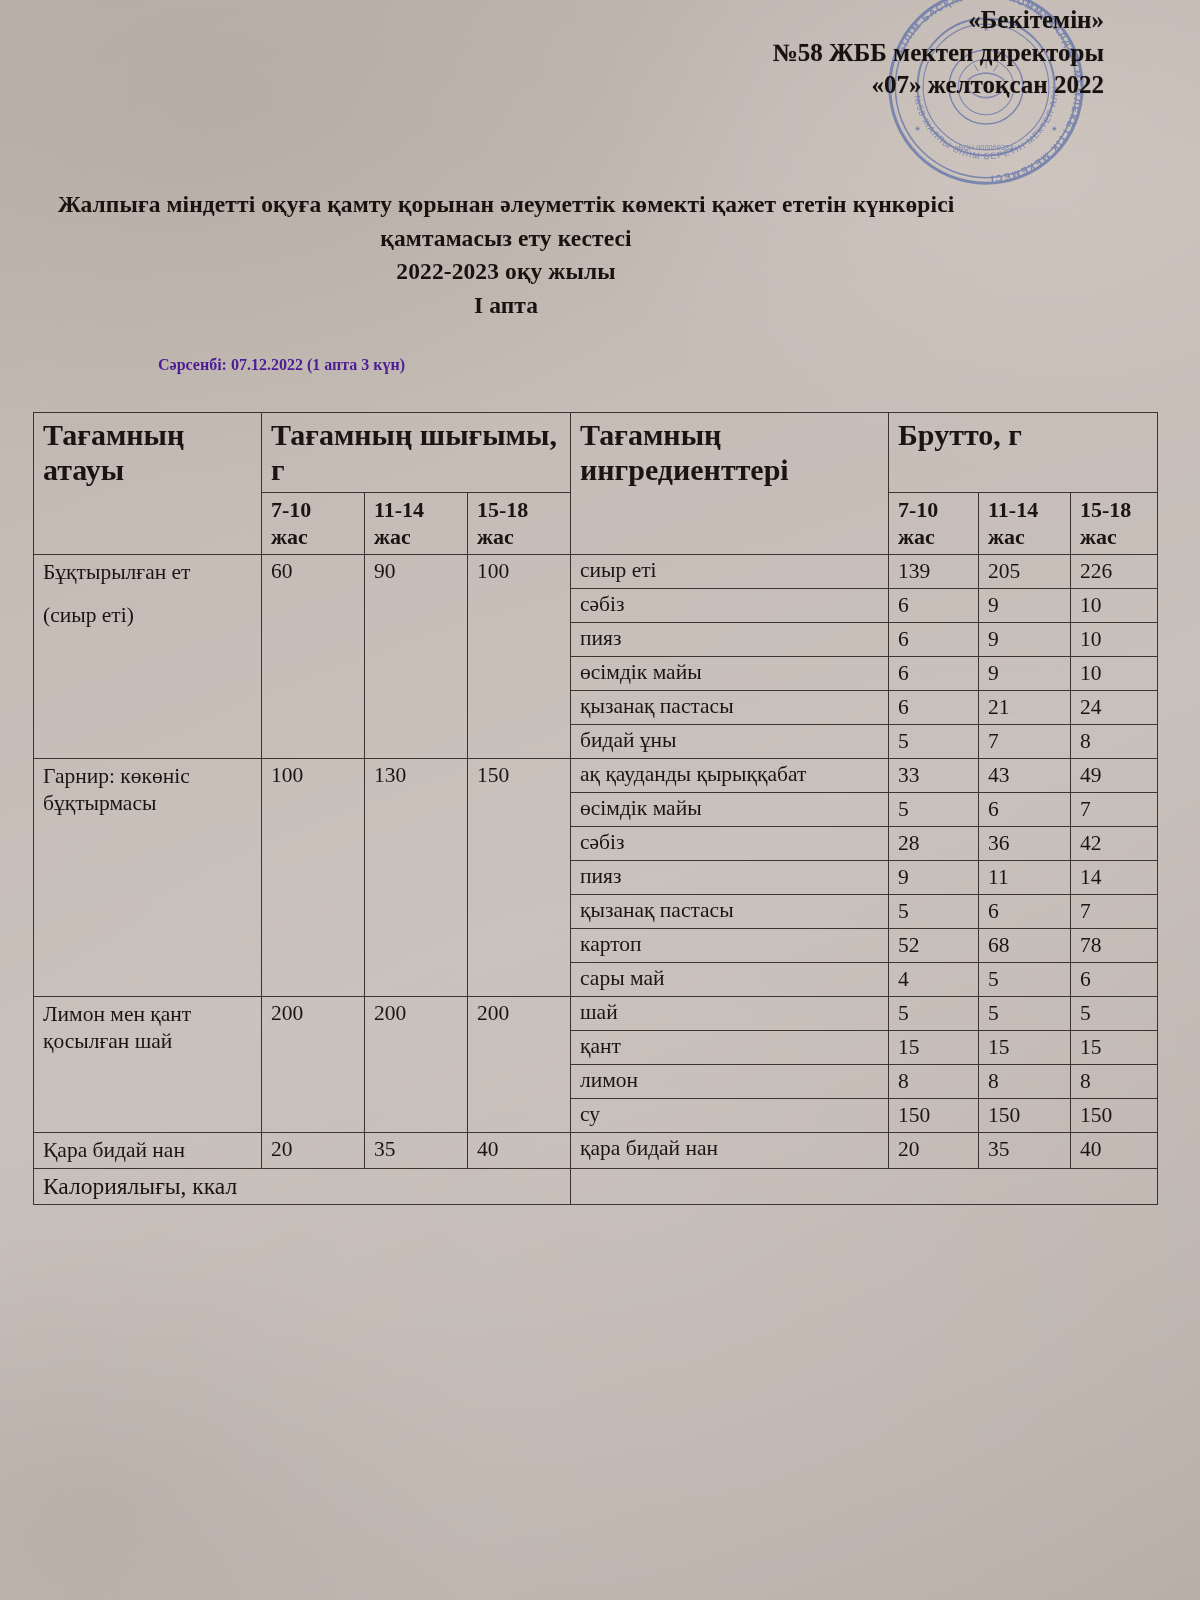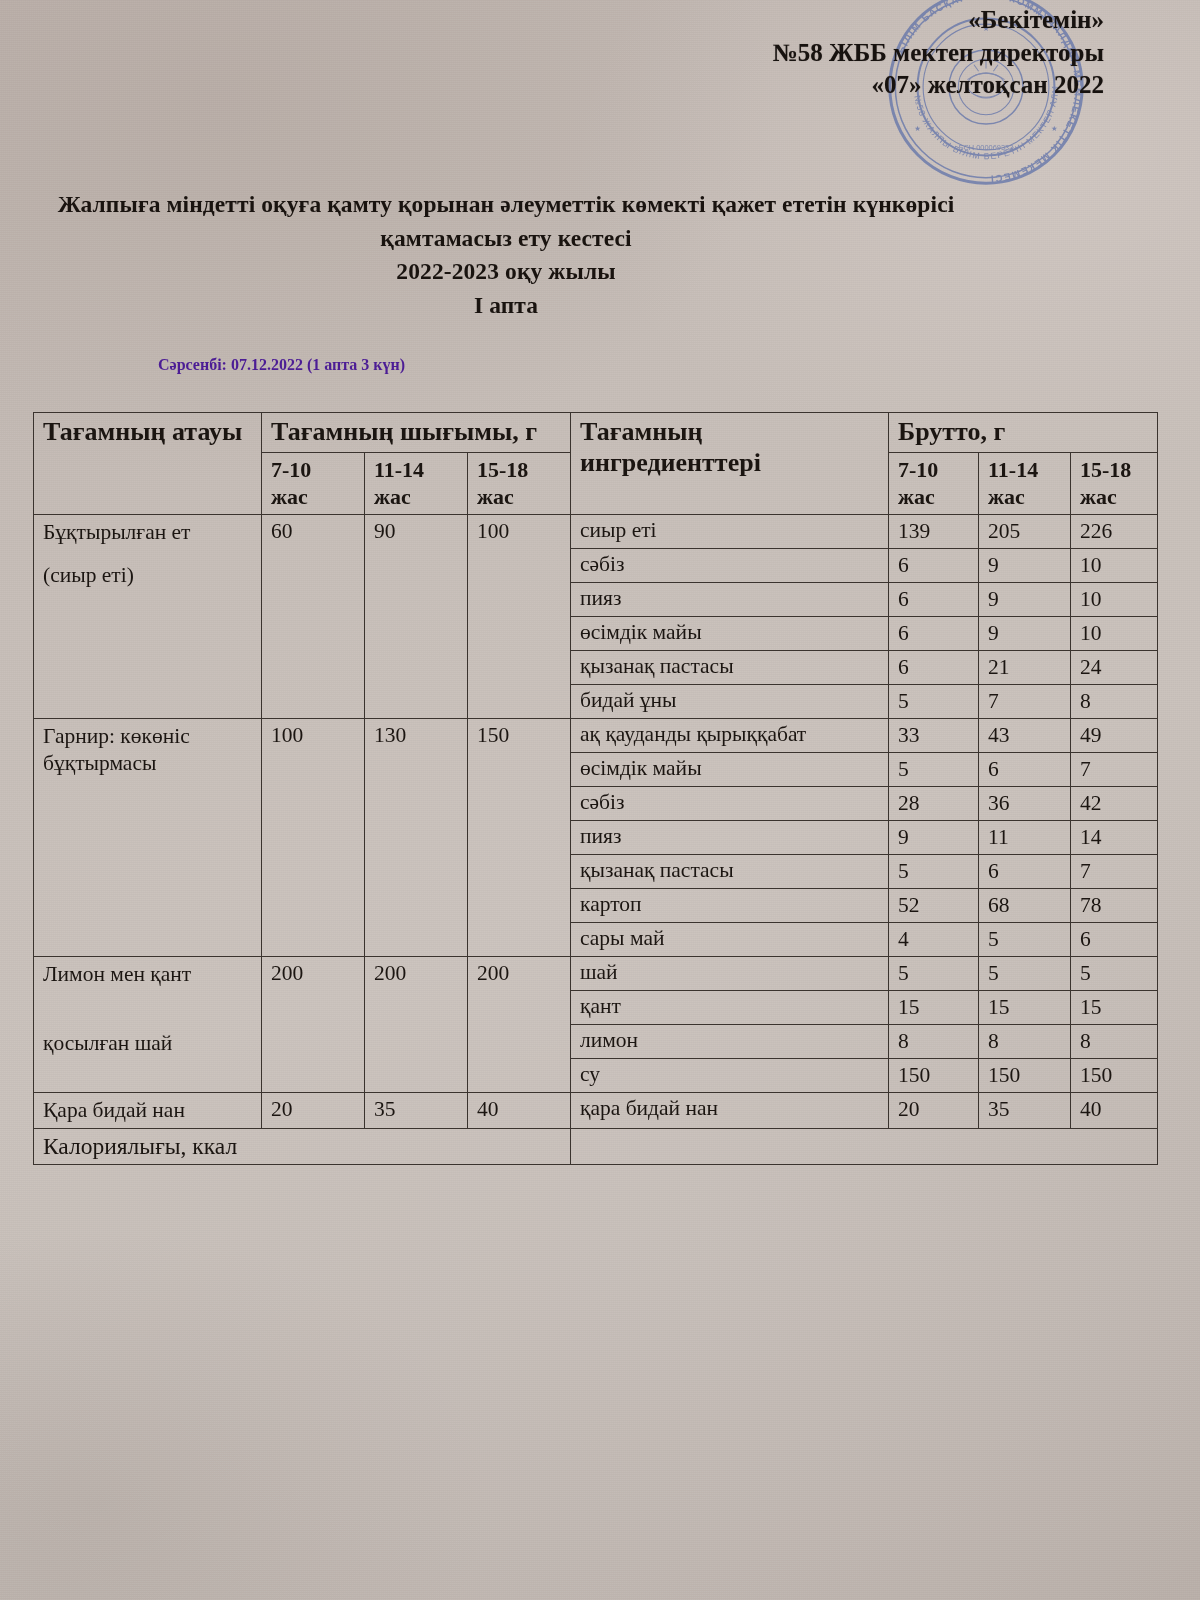--- a/index.html
+++ b/index.html
@@ -119,21 +119,21 @@
   #menu-table td, #menu-table th {
     border: 1.4px solid #3a332e;
     padding: 4px 9px;
     vertical-align: top;
     text-align: left;
     font-weight: normal;
     background: transparent;
   }
   #menu-table th { font-weight: bold; }
 
-  .hdr-big { font-size: 26px; font-weight: bold; line-height: 1.18; margin-top: 27px; }
+  .hdr-big { font-size: 30px; font-weight: bold; line-height: 1.18; margin-top: 27px; }
   .hdr-age { font-size: 22px; font-weight: bold; line-height: 1.22; }
   .hdr-age .age-2 { display: block; }
 
   .dish-name { line-height: 1.22; padding-top: 6px; }
   .qty { text-align: left; padding-top: 6px; }
   .ingr { line-height: 1.1; padding-top: 5px; padding-bottom: 3px; }
   .gross { text-align: left; padding-top: 5px; padding-bottom: 3px; }
 
   .calorie-row td {
     font-weight: bold;
@@ -346,21 +346,21 @@
         </tr>
         <tr>
           <td class="ingr">сары май</td>
           <td class="gross">4</td>
           <td class="gross">5</td>
           <td class="gross">6</td>
         </tr>
         <tr>
           <td class="dish-name" rowspan="4">
             <span style="display: block;">Лимон мен қант</span>
-            <span style="display: block; margin-top: 42px;">қосылған шай</span>
+            <span style="display: block;">қосылған шай</span>
           </td>
           <td class="qty" rowspan="4">200</td>
           <td class="qty" rowspan="4">200</td>
           <td class="qty" rowspan="4">200</td>
           <td class="ingr">шай</td>
           <td class="gross">5</td>
           <td class="gross">5</td>
           <td class="gross">5</td>
         </tr>
         <tr>

